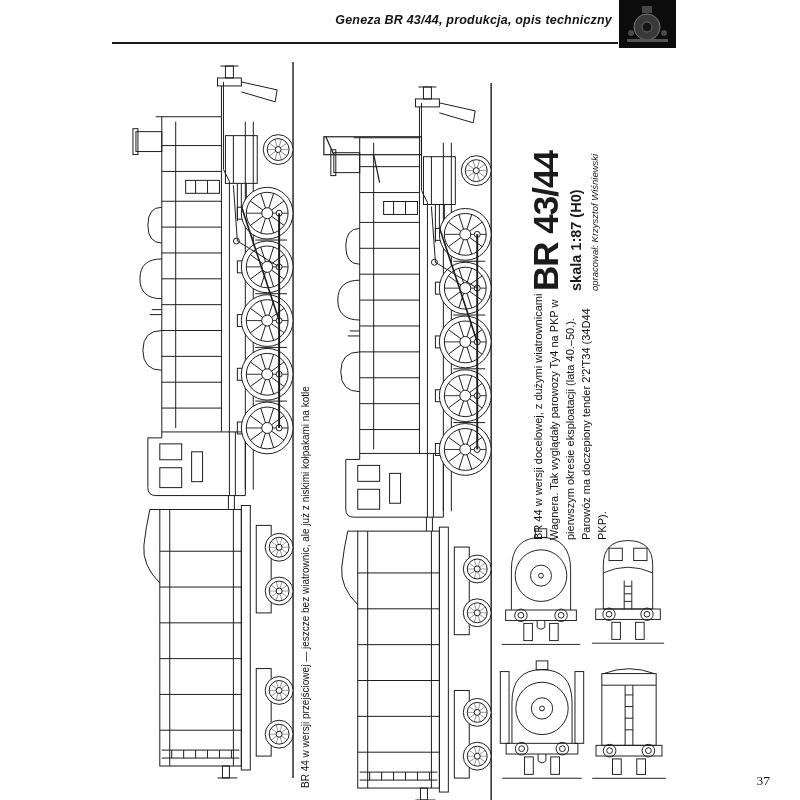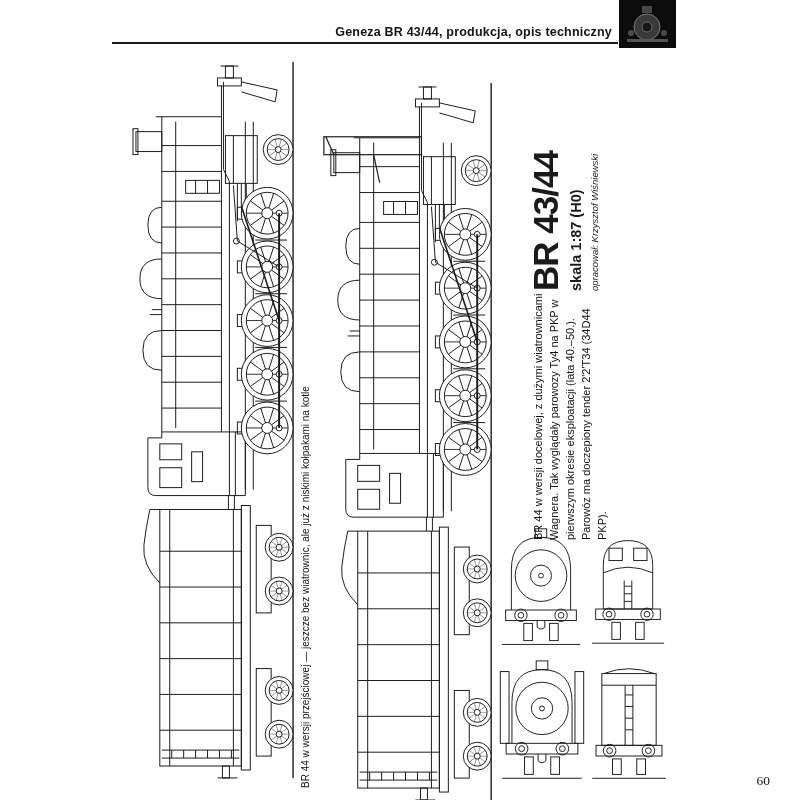--- a/index.html
+++ b/index.html
@@ -9,22 +9,22 @@
     font-family:"Liberation Sans", sans-serif;
     color:#1a1a1a;
     position:relative;
     overflow:hidden;
   }
   .abs { position:absolute; }
   .rot { position:absolute; transform:rotate(-90deg); transform-origin:top left; }
 
   .header-title {
     position:absolute; top:13px; right:188px;
-    font-size:12.5px; font-weight:bold; 
-    letter-spacing:.2px; color:#141414; white-space:nowrap;margin-top:12px;
+    font-size:12.5px; font-weight:bold; font-style:italic;
+    letter-spacing:.2px; color:#141414; white-space:nowrap;
   }
   .header-rule {
     position:absolute; left:112px; top:42px; width:506px; height:2px;
     background:#1a1a1a;
   }
   .logo { position:absolute; left:619px; top:0; width:57px; height:48px; }
 
   .fig-vert { position:absolute; }
   .fig-vert svg { position:absolute; left:0; transform-origin:top left; transform:rotate(-90deg); }
 
@@ -317,14 +317,14 @@
         <rect x="79" y="14" width="9" height="74"></rect>
       </g>
     </svg>
   </div>
   <div class="small-fig" style="left:590px; top:660px;">
     <svg width="78" height="128" viewBox="0 0 80 132">
         <use href="#tender-rear"></use>
       </svg>
   </div>
 
-  <div class="page-number">60</div>
+  <div class="page-number">37</div>
 </div>
 
 </body></html>

